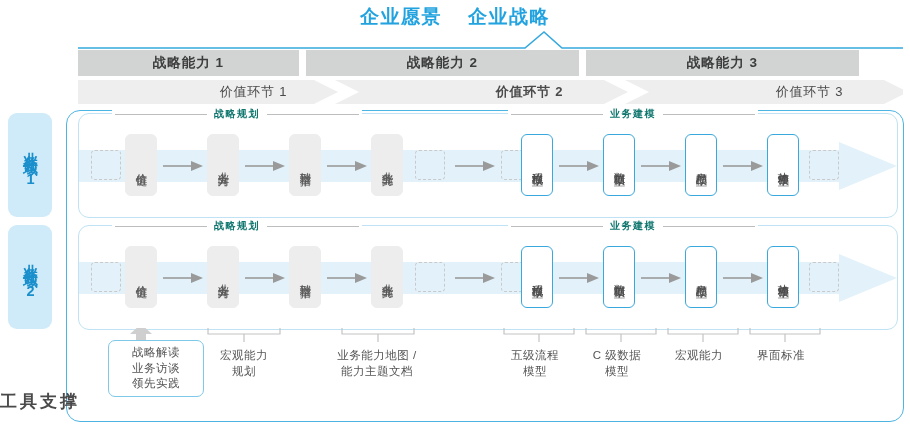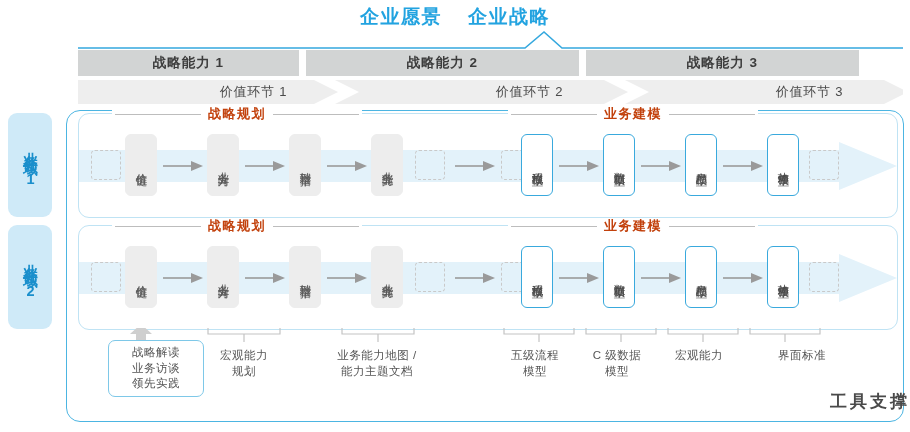--- a/index.html
+++ b/index.html
@@ -76,21 +76,21 @@
   
   .band{position:absolute;left:0;top:28px;}
 
   
   .grp-title{
     position:absolute;height:16px;display:flex;align-items:center;gap:7px;
     background:#ffffff;padding:0 3px;box-sizing:border-box;
   }
   .grp-title .rule{height:1px;background:#bdbdbd;flex:1;min-width:18px;}
   .grp-title .txt{
-    font-size:13px;font-weight:bold;color:#c2410c;letter-spacing:1.5px;white-space:nowrap;
+    font-size:10px;font-weight:bold;color:#0f766e;letter-spacing:1.5px;white-space:nowrap;
   }
 
   
   .node{
     position:absolute;width:32px;height:62px;border-radius:6px;
     display:flex;align-items:center;justify-content:center;box-sizing:border-box;
   }
   .node .ntext{
     writing-mode:vertical-rl;text-orientation:upright;
     font-size:11.5px;color:#5a5a5a;line-height:1.12;letter-spacing:1px;
@@ -110,21 +110,21 @@
   .blabel{
     position:absolute;font-size:11.5px;color:#555555;text-align:center;
     line-height:1.35;letter-spacing:0.5px;white-space:pre-line;
   }
   .blabel.boxed{
     border:1.2px solid #7ec8e8;border-radius:7px;
     color:#555555;padding:4px 6px;box-sizing:border-box;background:#ffffff;margin-left:16px;
   }
 
   .tool-support{
-    position:absolute;left:0;top:390px;width:910px;text-align:right;
+    position:absolute;left:0;top:390px;width:910px;text-align:left;
     font-size:17px;font-weight:bold;color:#4a4a4a;letter-spacing:3px;
   }
 </style>
 </head>
 <body>
 
 <div class="stage">
 
   <div class="top-titles">
     <div class="top-title">企业愿景</div>
@@ -146,21 +146,21 @@
   <div class="vc-wrap">
     <div class="vc-bar"></div>
     <svg width="825" height="24" style="position:absolute;left:0;top:0;">
       <polygon points="255,-1 281,12 255,25 234,25 260,12 234,-1" fill="#ffffff"></polygon>
       <polygon points="545,-1 571,12 545,25 524,25 550,12 524,-1" fill="#ffffff"></polygon>
       <polygon points="825,-1 851,12 825,25 804,25 830,12 804,-1" fill="#ffffff"></polygon>
     </svg>
     <div class="vc-labels">
       <div class="vc-cell" style="width:265px;">价值环节 1</div>
       <div class="vc-cell" style="width:7px;"></div>
-      <div class="vc-cell" style="width:273px;">价值环节 2</div>
+      <div class="vc-cell" style="width:273px;font-weight:bold;">价值环节 2</div>
       <div class="vc-cell" style="width:7px;"></div>
       <div class="vc-cell" style="width:273px;">价值环节 3</div>
     </div>
   </div>
 
   <div class="outer"></div>
 
   <div class="domain-tab" id="domain-tab-0">
     <span class="vtext">业务领域 1</span>
   </div>
@@ -356,17 +356,17 @@
 领先实践</div>
   <div class="blabel" style="left:198px;top:348px;width:92px;">宏观能力
 规划</div>
   <div class="blabel" style="left:322px;top:348px;width:110px;">业务能力地图 /
 能力主题文档</div>
   <div class="blabel" style="left:490px;top:348px;width:90px;">五级流程
 模型</div>
   <div class="blabel" style="left:572px;top:348px;width:90px;">C 级数据
 模型</div>
   <div class="blabel" style="left:654px;top:348px;width:90px;">宏观能力</div>
-  <div class="blabel" style="left:736px;top:348px;width:90px;text-align:right;">界面标准</div>
+  <div class="blabel" style="left:736px;top:348px;width:90px;">界面标准</div>
 
   <div class="tool-support">工具支撑</div>
 
 </div>
 
 </body></html>

